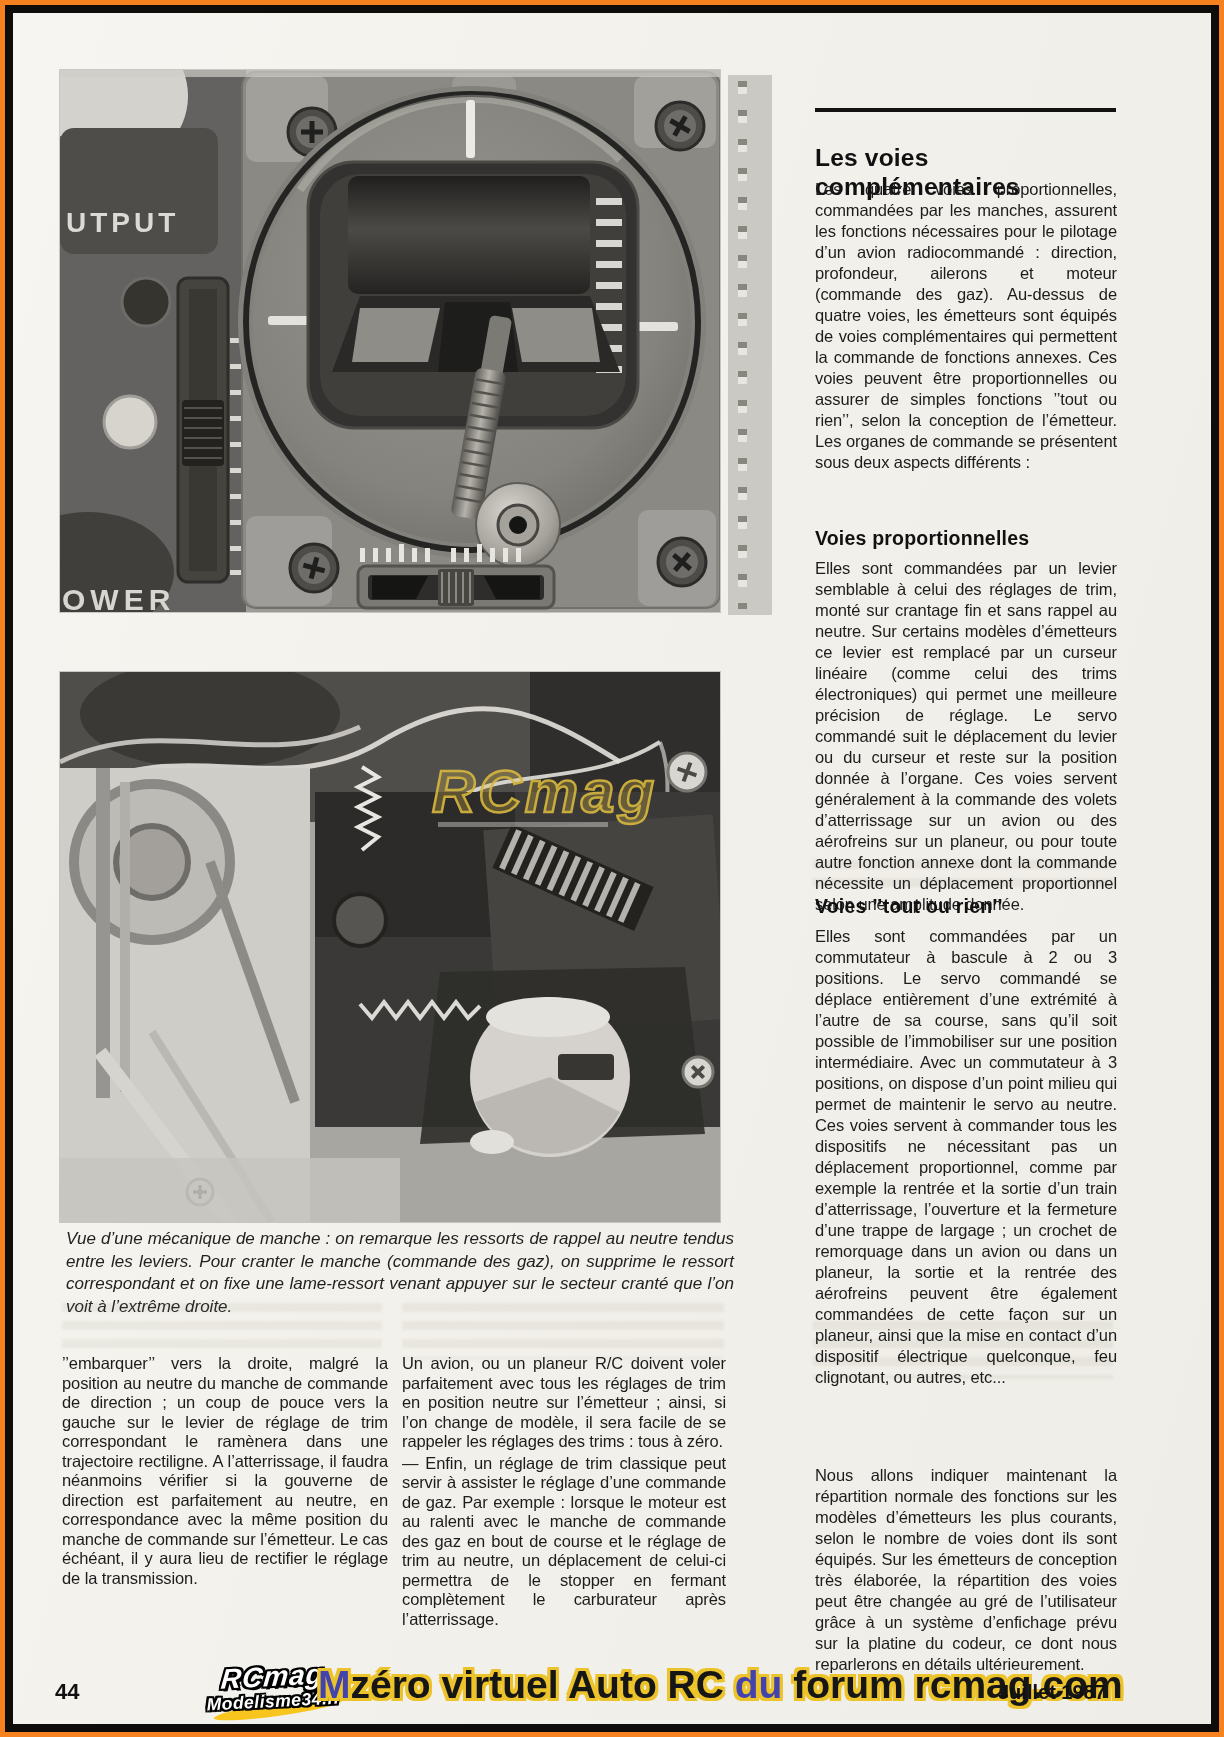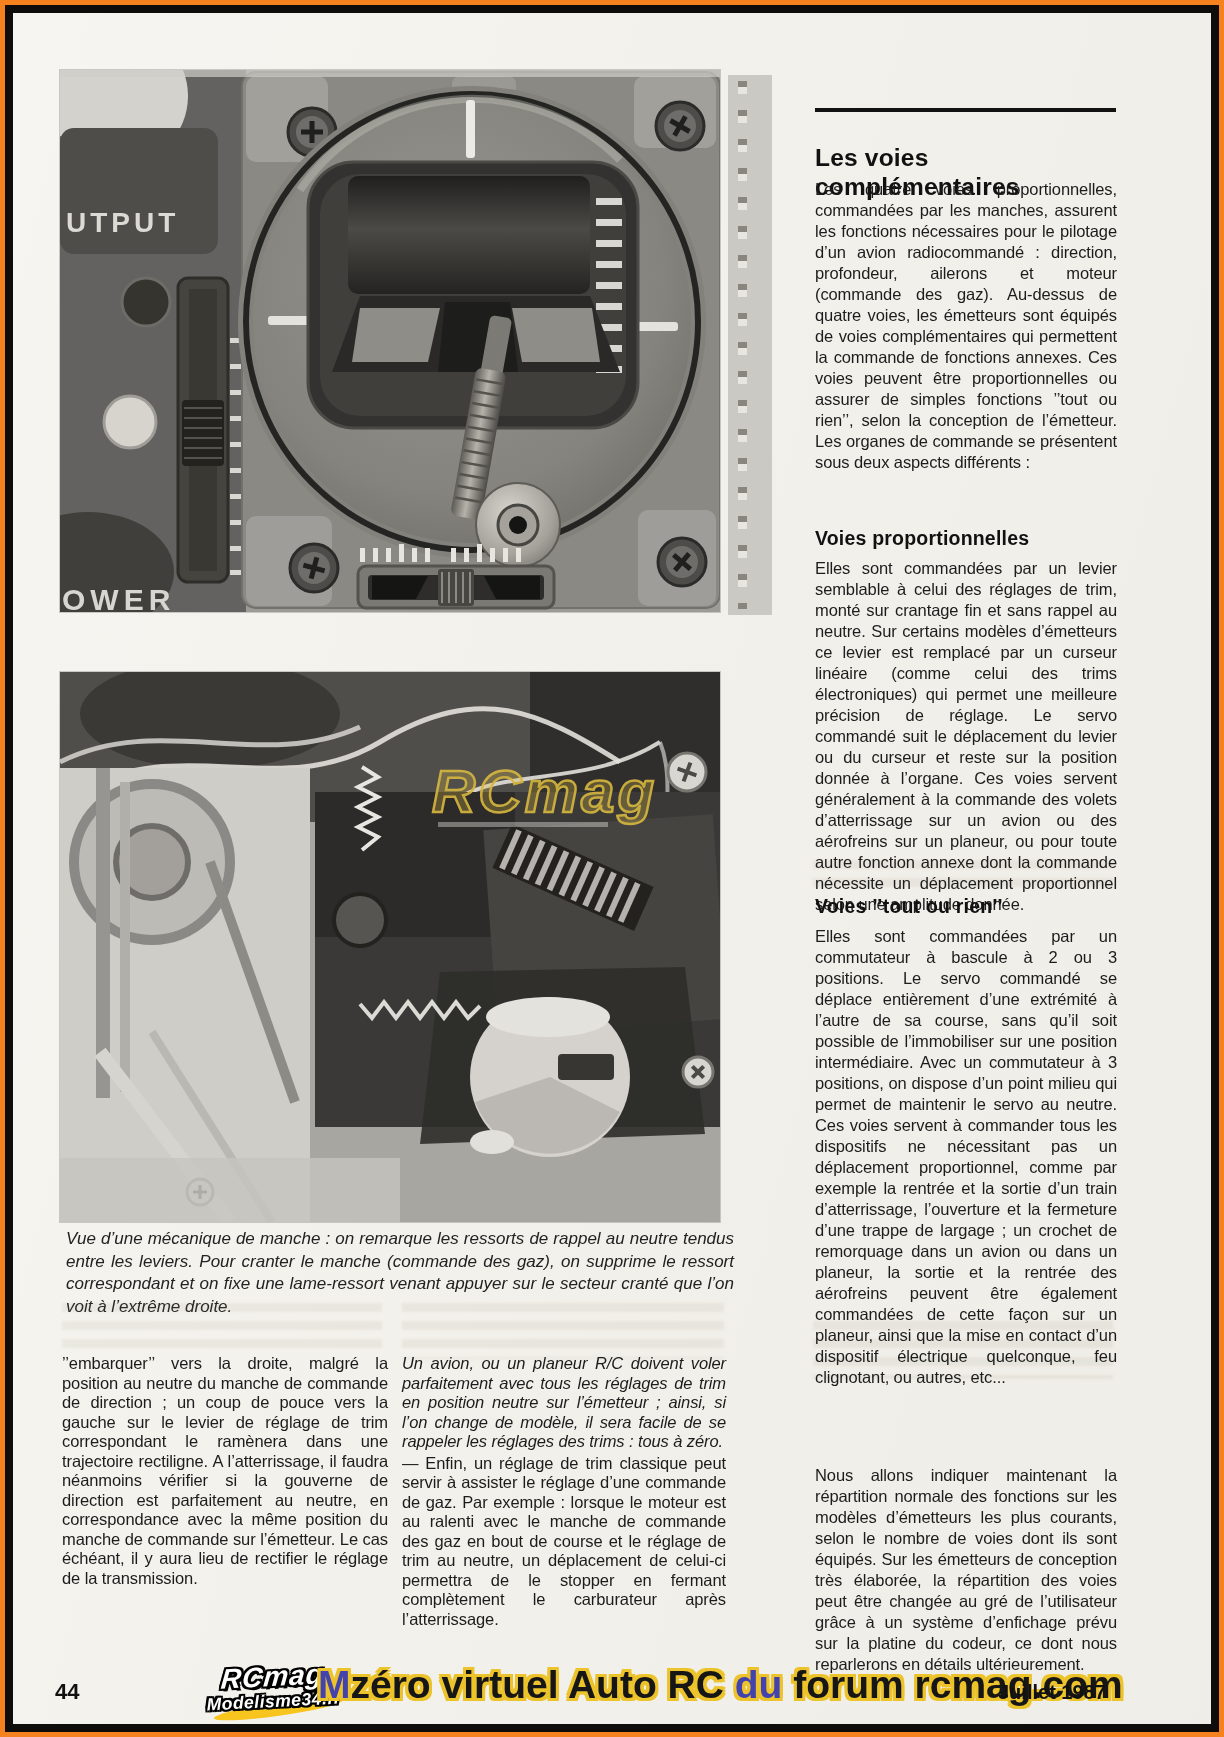--- a/index.html
+++ b/index.html
@@ -279,21 +279,21 @@
 
     <div class="abs ghost" style="left:49px;top:1288px;width:320px;height:52px;"></div>
     <div class="abs ghost" style="left:389px;top:1288px;width:322px;height:58px;"></div>
     <div class="abs ghost" style="left:800px;top:1306px;width:300px;height:60px;"></div>
     <div class="abs ghost" style="left:800px;top:845px;width:300px;height:34px;"></div>
 
     <div class="abs coltext" style="left:49px;top:1341px;width:326px;">
       <p>’’embarquer’’ vers la droite, malgré la position au neutre du manche de commande de direction ; un coup de pouce vers la gauche sur le levier de réglage de trim correspondant le ramènera dans une trajectoire rectiligne. A l’atterrissage, il faudra néanmoins vérifier si la gouverne de direction est parfaitement au neutre, en correspondance avec la même position du manche de commande sur l’émetteur. Le cas échéant, il y aura lieu de rectifier le réglage de la transmission.</p>
     </div>
     <div class="abs coltext" style="left:389px;top:1341px;width:324px;">
-      <p style="margin-bottom:2px;font-style:italic;">Un avion, ou un planeur R/C doivent voler parfaitement avec tous les réglages de trim en position neutre sur l’émetteur ; ainsi, si l’on change de modèle, il sera facile de se rappeler les réglages des trims : tous à zéro.</p>
+      <p style="margin-bottom:2px;">Un avion, ou un planeur R/C doivent voler parfaitement avec tous les réglages de trim en position neutre sur l’émetteur ; ainsi, si l’on change de modèle, il sera facile de se rappeler les réglages des trims : tous à zéro.</p>
       <p>— Enfin, un réglage de trim classique peut servir à assister le réglage d’une commande de gaz. Par exemple : lorsque le moteur est au ralenti avec le manche de commande des gaz en bout de course et le réglage de trim au neutre, un déplacement de celui-ci permettra de le stopper en fermant complètement le carburateur après l’atterrissage.</p>
     </div>
 
     <div class="abs rule" style="left:802px;top:95px;width:301px;"></div>
 
     <h2 class="abs h-big" style="left:802px;top:130px;width:320px;">Les voies complémentaires</h2>
     <div class="abs bodytext" style="left:802px;top:166px;width:302px;">Les quatre voies proportionnelles, commandées par les manches, assurent les fonctions nécessaires pour le pilotage d’un avion radiocommandé : direction, profondeur, ailerons et moteur (commande des gaz). Au-dessus de quatre voies, les émetteurs sont équipés de voies complémentaires qui permettent la commande de fonctions annexes. Ces voies peuvent être proportionnelles ou assurer de simples fonctions ’’tout ou rien’’, selon la conception de l’émetteur. Les organes de commande se présentent sous deux aspects différents :</div>
 
     <h3 class="abs h-sub" style="left:802px;top:514px;width:302px;">Voies proportionnelles</h3>
     <div class="abs bodytext" style="left:802px;top:545px;width:302px;">Elles sont commandées par un levier semblable à celui des réglages de trim, monté sur crantage fin et sans rappel au neutre. Sur certains modèles d’émetteurs ce levier est remplacé par un curseur linéaire (comme celui des trims électroniques) qui permet une meilleure précision de réglage. Le servo commandé suit le déplacement du levier ou du curseur et reste sur la position donnée à l’organe. Ces voies servent généralement à la commande des volets d’atterrissage sur un avion ou des aérofreins sur un planeur, ou pour toute autre fonction annexe dont la commande nécessite un déplacement proportionnel selon une amplitude donnée.</div>

